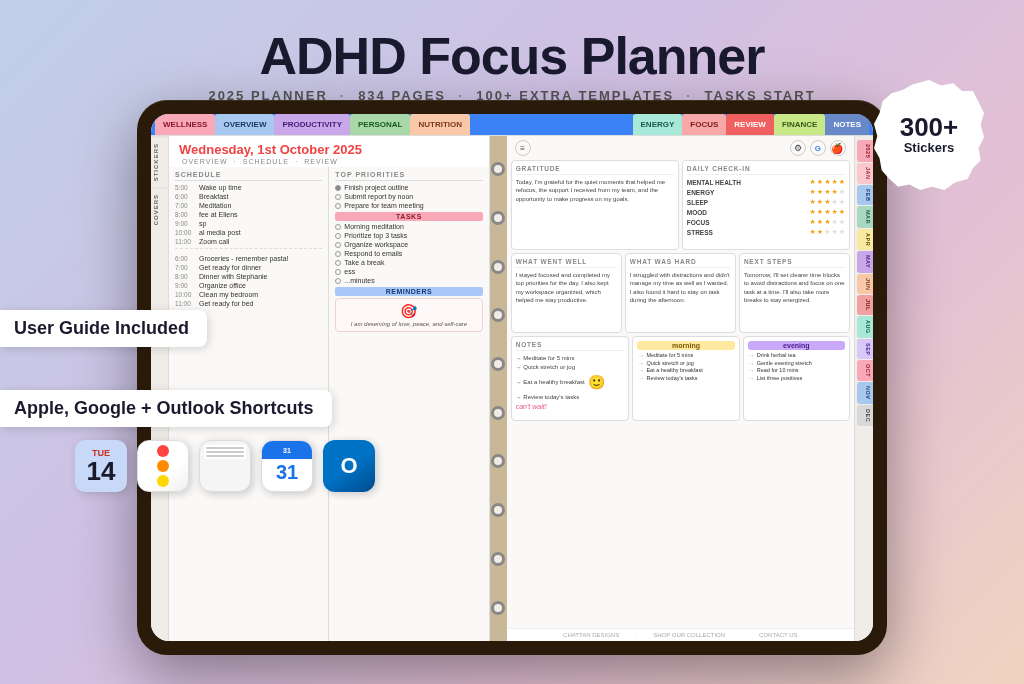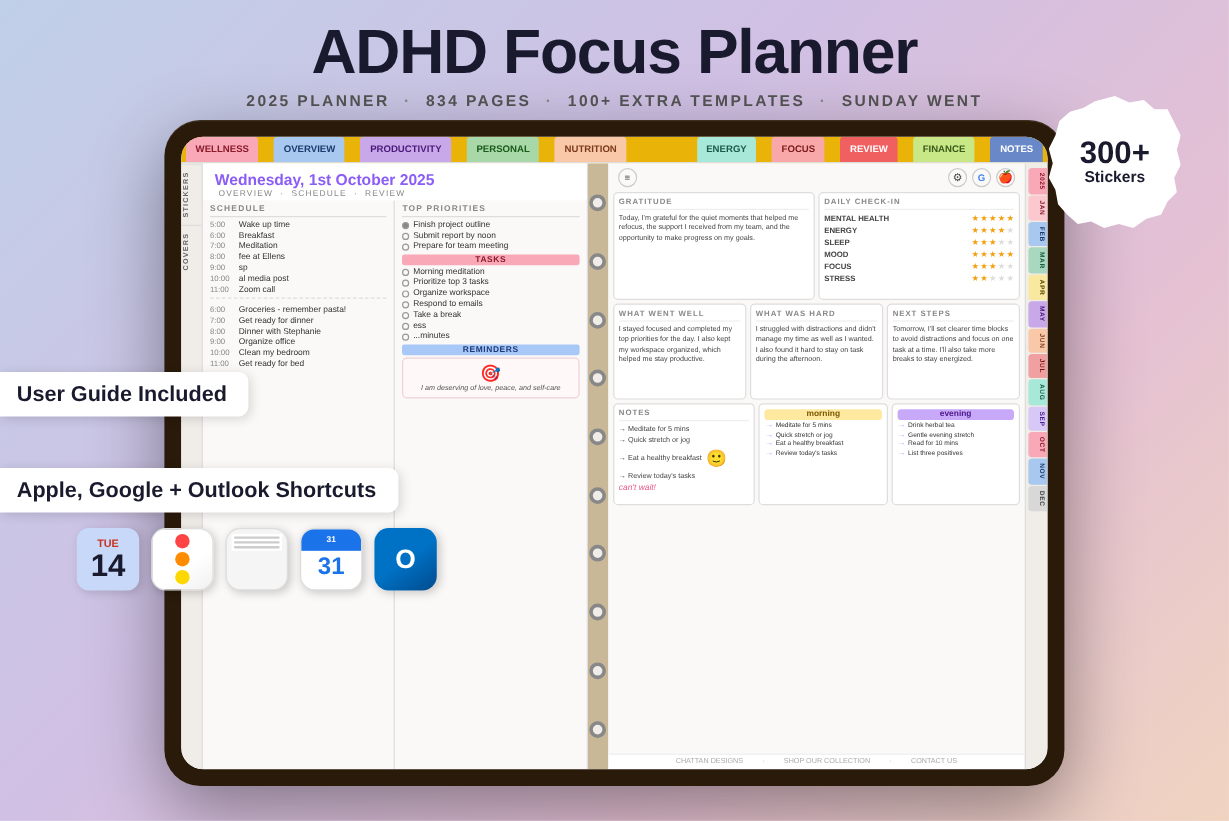--- a/index.html
+++ b/index.html
@@ -16,20 +16,21 @@
     .header {
       text-align: center;
       padding: 18px 0 6px;
     }
     .main-title {
       font-size: 52px;
       font-weight: 900;
       color: #1a1a2e;
       letter-spacing: -1px;
       line-height: 1;
+      margin-top: 12px;
     }
     .subtitle {
       font-size: 13px;
       font-weight: 600;
       color: #444;
       letter-spacing: 2px;
       margin-top: 6px;
       display: flex;
       justify-content: center;
       gap: 12px;
@@ -88,25 +89,24 @@
       background: white;
       border-radius: 18px;
       overflow: hidden;
       display: flex;
       flex-direction: column;
     }
 
     
     .tab-bar {
       display: flex;
-      background: #eab308;
+      background: #3b82f6;
       border-bottom: 1px solid #ddd;
       padding: 0 4px;
       min-height: 22px;
-      gap: 13px;
     }
     .tab {
       padding: 3px 8px;
       font-size: 8px;
       font-weight: 600;
       border-radius: 3px 3px 0 0;
       cursor: pointer;
       display: flex;
       align-items: center;
     }
@@ -166,21 +166,21 @@
       background: #faf9f7;
       overflow: hidden;
     }
     .day-header {
       padding: 6px 10px 2px;
       background: white;
     }
     .day-title {
       font-size: 13px;
       font-weight: 800;
-      color: #8b5cf6;
+      color: #ef4444;
     }
     .day-nav {
       font-size: 7px;
       color: #888;
       text-transform: uppercase;
       letter-spacing: 1px;
       margin-top: 1px;
     }
     .day-nav span { margin: 0 3px; }
 
@@ -510,21 +510,21 @@
     }
     .shortcuts-text {
       font-size: 18px;
       font-weight: 800;
       color: #1a1a2e;
     }
 
     
     .app-icons-row {
       position: absolute;
-      left: 64px;
+      left: 75px;
       top: 440px;
       display: flex;
       align-items: center;
       gap: 10px;
       z-index: 20;
     }
     .date-widget {
       background: #c8d8f8;
       border-radius: 10px;
       width: 52px;
@@ -589,21 +589,21 @@
 
 <div class="header" style="position:relative;z-index:5;">
   <div class="main-title">ADHD Focus Planner</div>
   <div class="subtitle">
     <span>2025 PLANNER</span>
     <span class="dot">·</span>
     <span>834 PAGES</span>
     <span class="dot">·</span>
     <span>100+ EXTRA TEMPLATES</span>
     <span class="dot">·</span>
-    <span>SUNDAY WENT</span>
+    <span>TASKS START</span>
   </div>
 </div>
 
 <div class="sticker-badge">
   <div class="count">300+</div>
   <div class="label">Stickers</div>
 </div>
 
 <div class="tablet-wrapper" style="position:absolute;top:100px;left:50%;transform:translateX(-50%);z-index:5;">
   <div class="tablet-outer">

